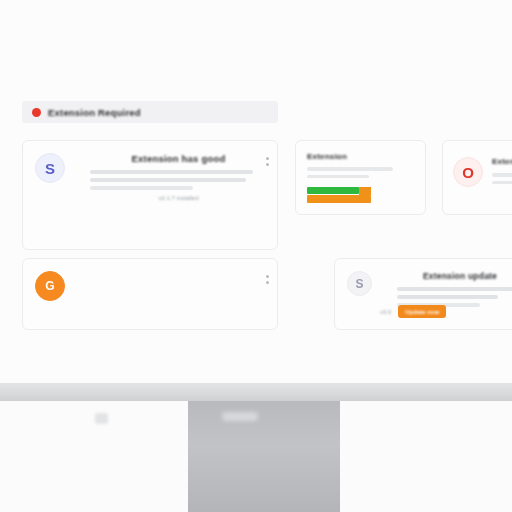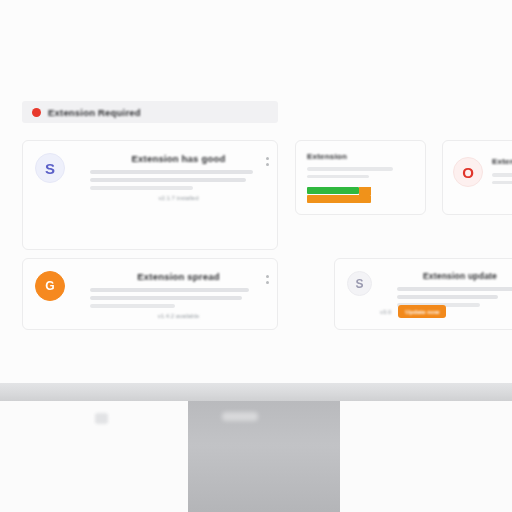--- a/index.html
+++ b/index.html
@@ -376,27 +376,20 @@
           <span></span>
             <span></span>
         </div>
       </div>
 
       <div class="panel panel-main-2">
         <div class="ext-row">
           <div class="ext-icon icon-fill-orange">
             <span class="ext-icon-glyph glyph-white sm">G</span>
           </div>
-          <div class="ext-body">
-            <div class="ext-title blurtext">Extension spread</div>
-            <div class="line" style="width:90%"></div>
-            <div class="line" style="width:86%"></div>
-            <div class="line thin" style="width:48%"></div>
-            <div class="ext-meta blurtext-soft">v1.4.2 available</div>
-          </div>
         </div>
         <div class="kebab">
           <span></span>
             <span></span>
         </div>
       </div>
 
       <div class="panel panel-side-1">
         <div class="side-title blurtext">Extension</div>
         <div class="side-lines">

